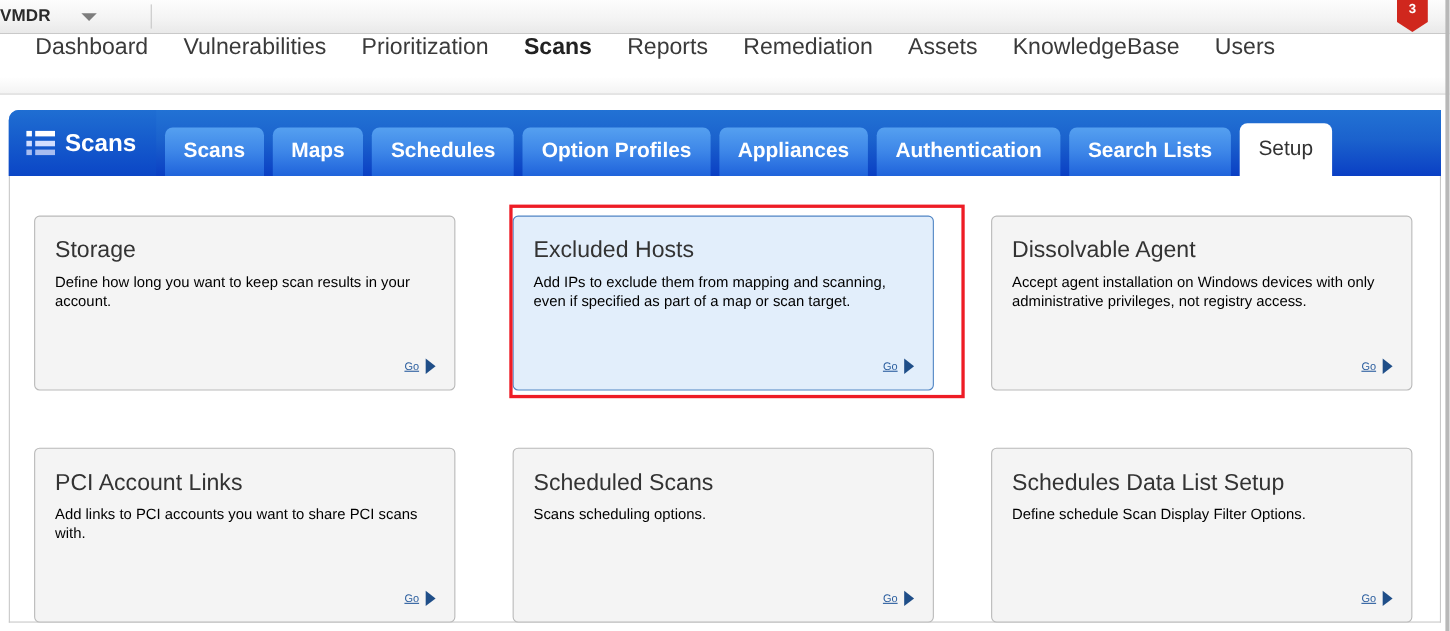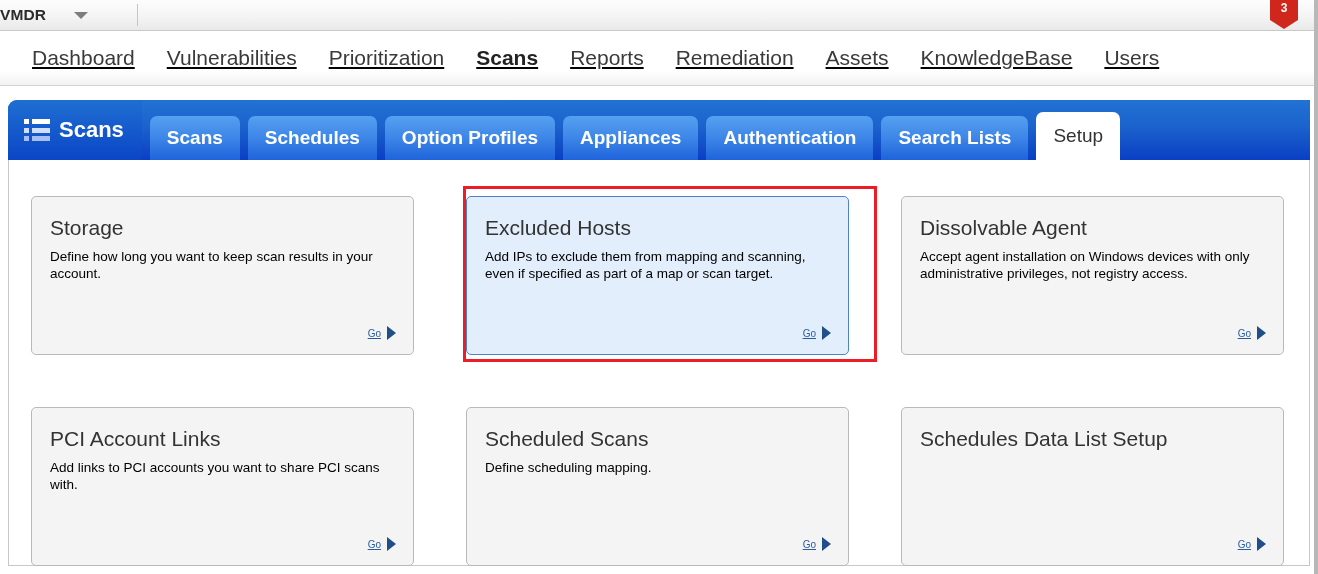--- a/index.html
+++ b/index.html
@@ -99,23 +99,21 @@
   
   .main-nav {
     position: absolute;
     left: 0; top: 31px;
     width: 1318px;
     height: 55px;
     background: linear-gradient(to bottom, #ffffff 0%, #ffffff 72%, #f3f3f3 100%);
     border-bottom: 1px solid #d2d2d2;
     box-sizing: border-box;
     display: flex;
-    align-items: center;
     padding-left: 16px;
-    text-decoration: underline;
   }
   .nav-item {
     font-size: 21px;
     color: #3a3a3a;
     padding: 0 16px;
     cursor: pointer;
     white-space: nowrap;
   }
   .nav-item.active {
     font-weight: bold;
@@ -333,20 +331,21 @@
           </span>
         <span class="row">
             <span class="dot"></span>
             <span class="bar"></span>
           </span>
       </span>
       <span class="brand-label">Scans</span>
     </div>
 
     <div class="tab">Scans</div>
+    <div class="tab">Maps</div>
     <div class="tab">Schedules</div>
     <div class="tab">Option Profiles</div>
     <div class="tab">Appliances</div>
     <div class="tab">Authentication</div>
     <div class="tab">Search Lists</div>
     <div class="tab active">Setup</div>
   </div>
 
   <div class="content">
     <div class="grid">
@@ -382,29 +381,30 @@
         <div class="card-title">PCI Account Links</div>
         <div class="card-desc">Add links to PCI accounts you want to share PCI scans with.</div>
         <div class="card-go">
           <span class="go-text">Go</span>
           <span class="go-arrow"></span>
         </div>
       </div>
 
       <div class="card">
         <div class="card-title">Scheduled Scans</div>
-        <div class="card-desc">Define scheduling mapping.</div>
+        <div class="card-desc">Scans scheduling options.</div>
         <div class="card-go">
           <span class="go-text">Go</span>
           <span class="go-arrow"></span>
         </div>
       </div>
 
       <div class="card">
         <div class="card-title">Schedules Data List Setup</div>
+        <div class="card-desc">Define schedule Scan Display Filter Options.</div>
         <div class="card-go">
           <span class="go-text">Go</span>
           <span class="go-arrow"></span>
         </div>
       </div>
 
     </div>
   </div>
 
   <div class="highlight-box"></div>

